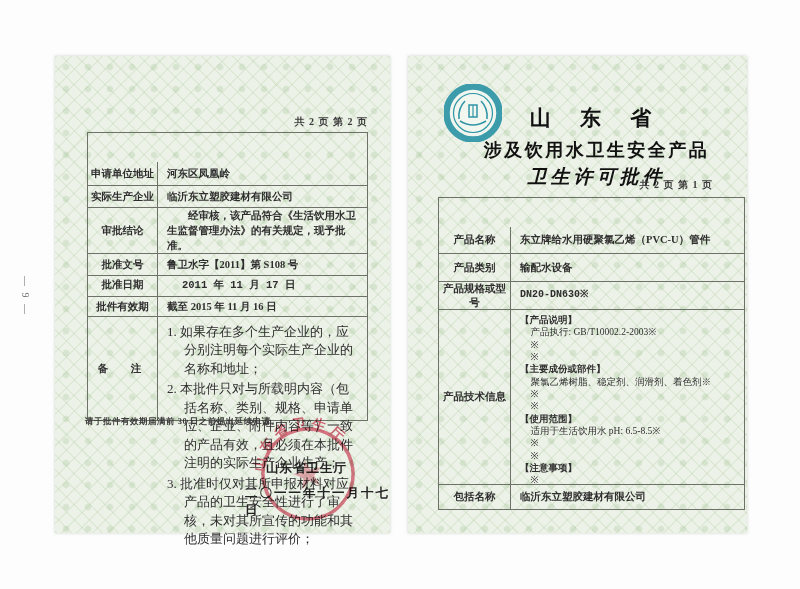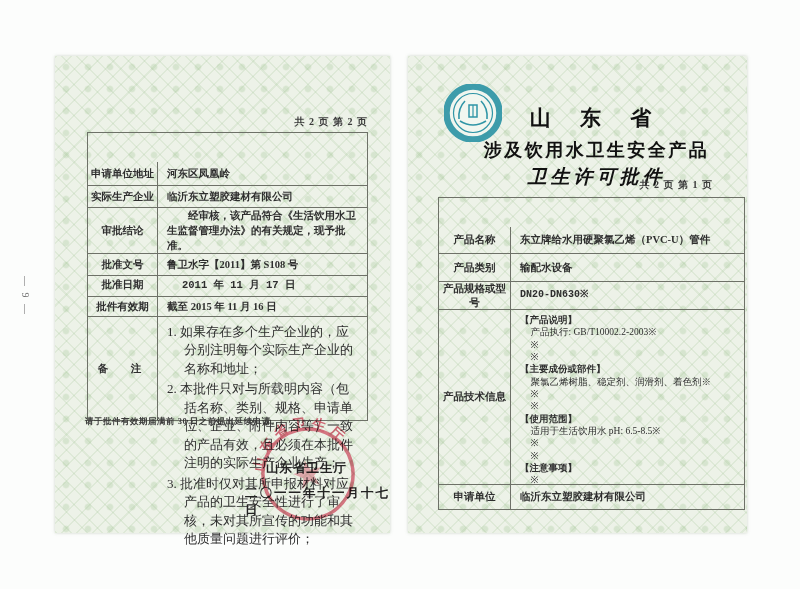--- a/index.html
+++ b/index.html
@@ -224,17 +224,17 @@
 ※</div>
         </div>
         <div class="tech-section">
           <div class="tech-header">【注意事项】</div>
           <div class="tech-lines">※</div>
         </div>
       </div>
     </div>
 
     <div class="trow" style="height:25px;">
-      <div class="tlabel">申请单位</div>
+      <div class="tlabel">包括名称</div>
       <div class="tvalue">临沂东立塑胶建材有限公司</div>
     </div>
   </div>
 </div>
 
 </body></html>

